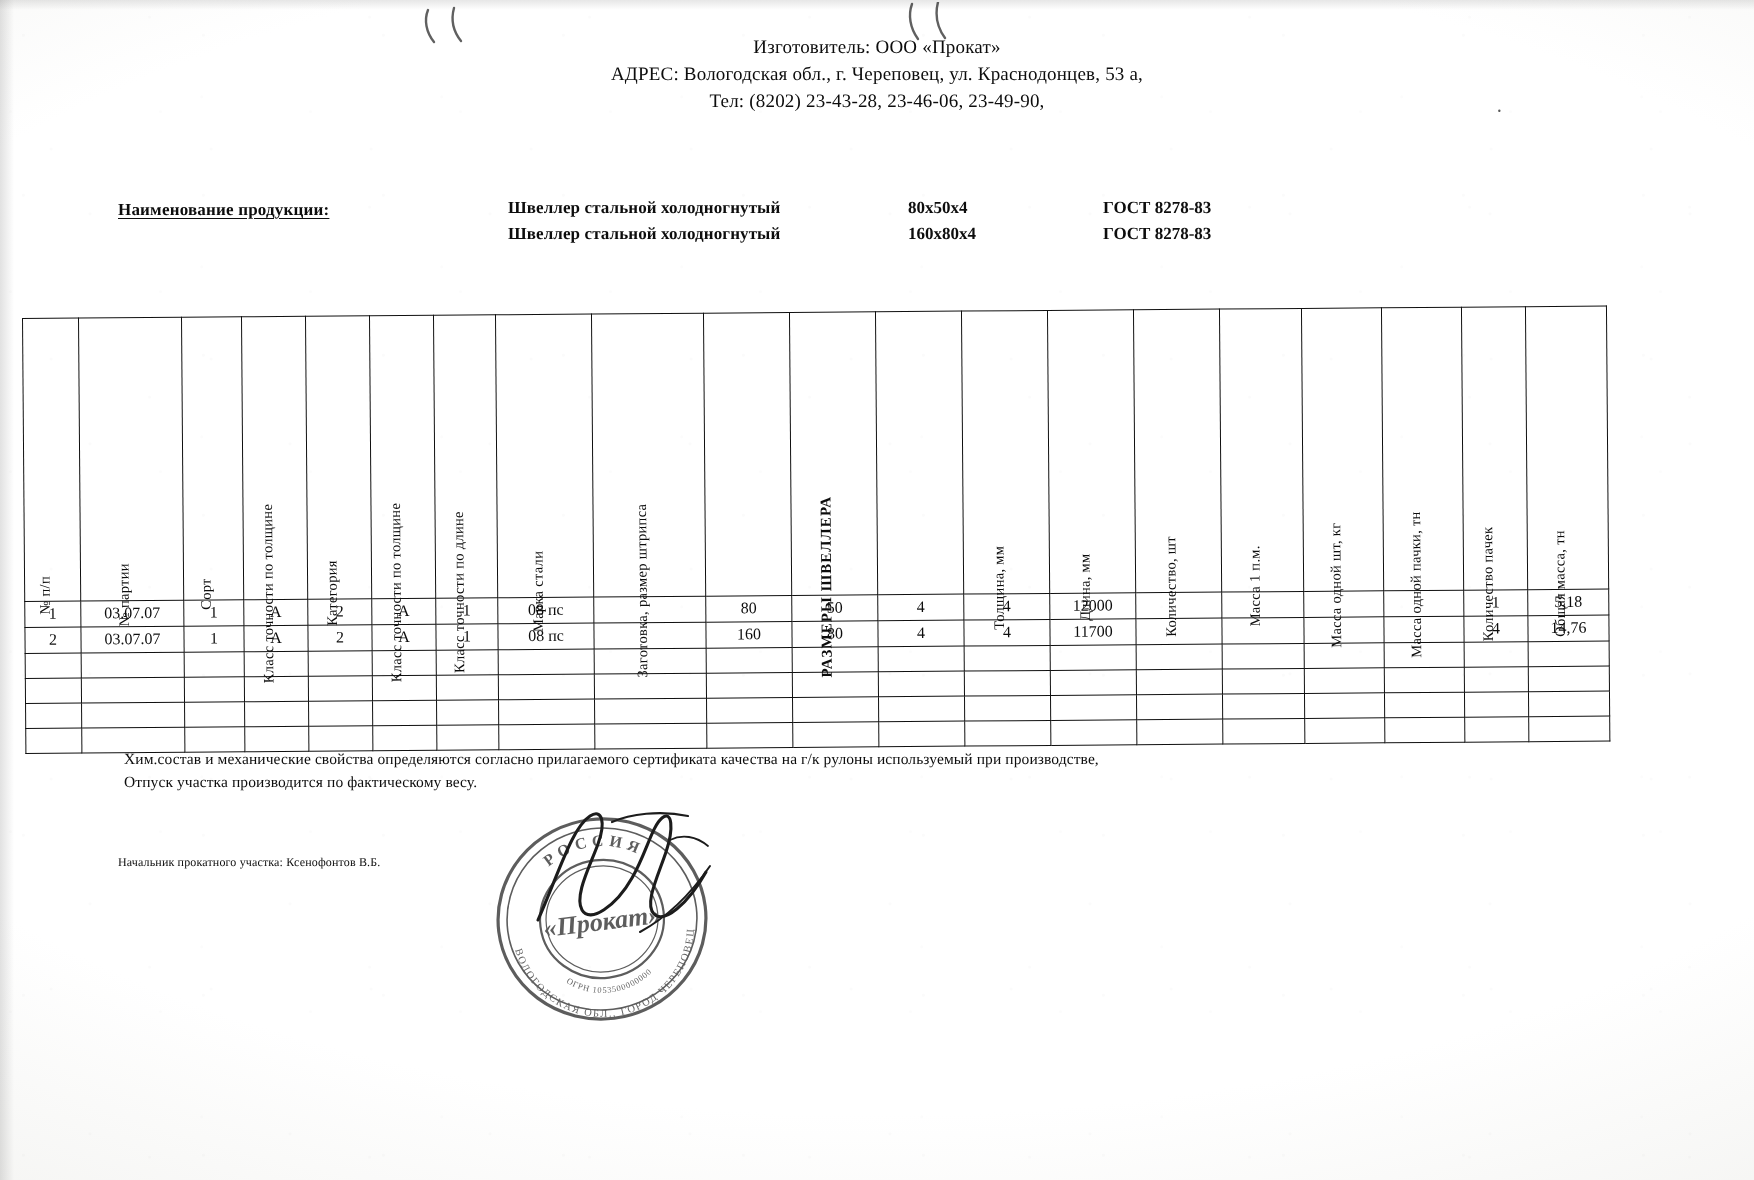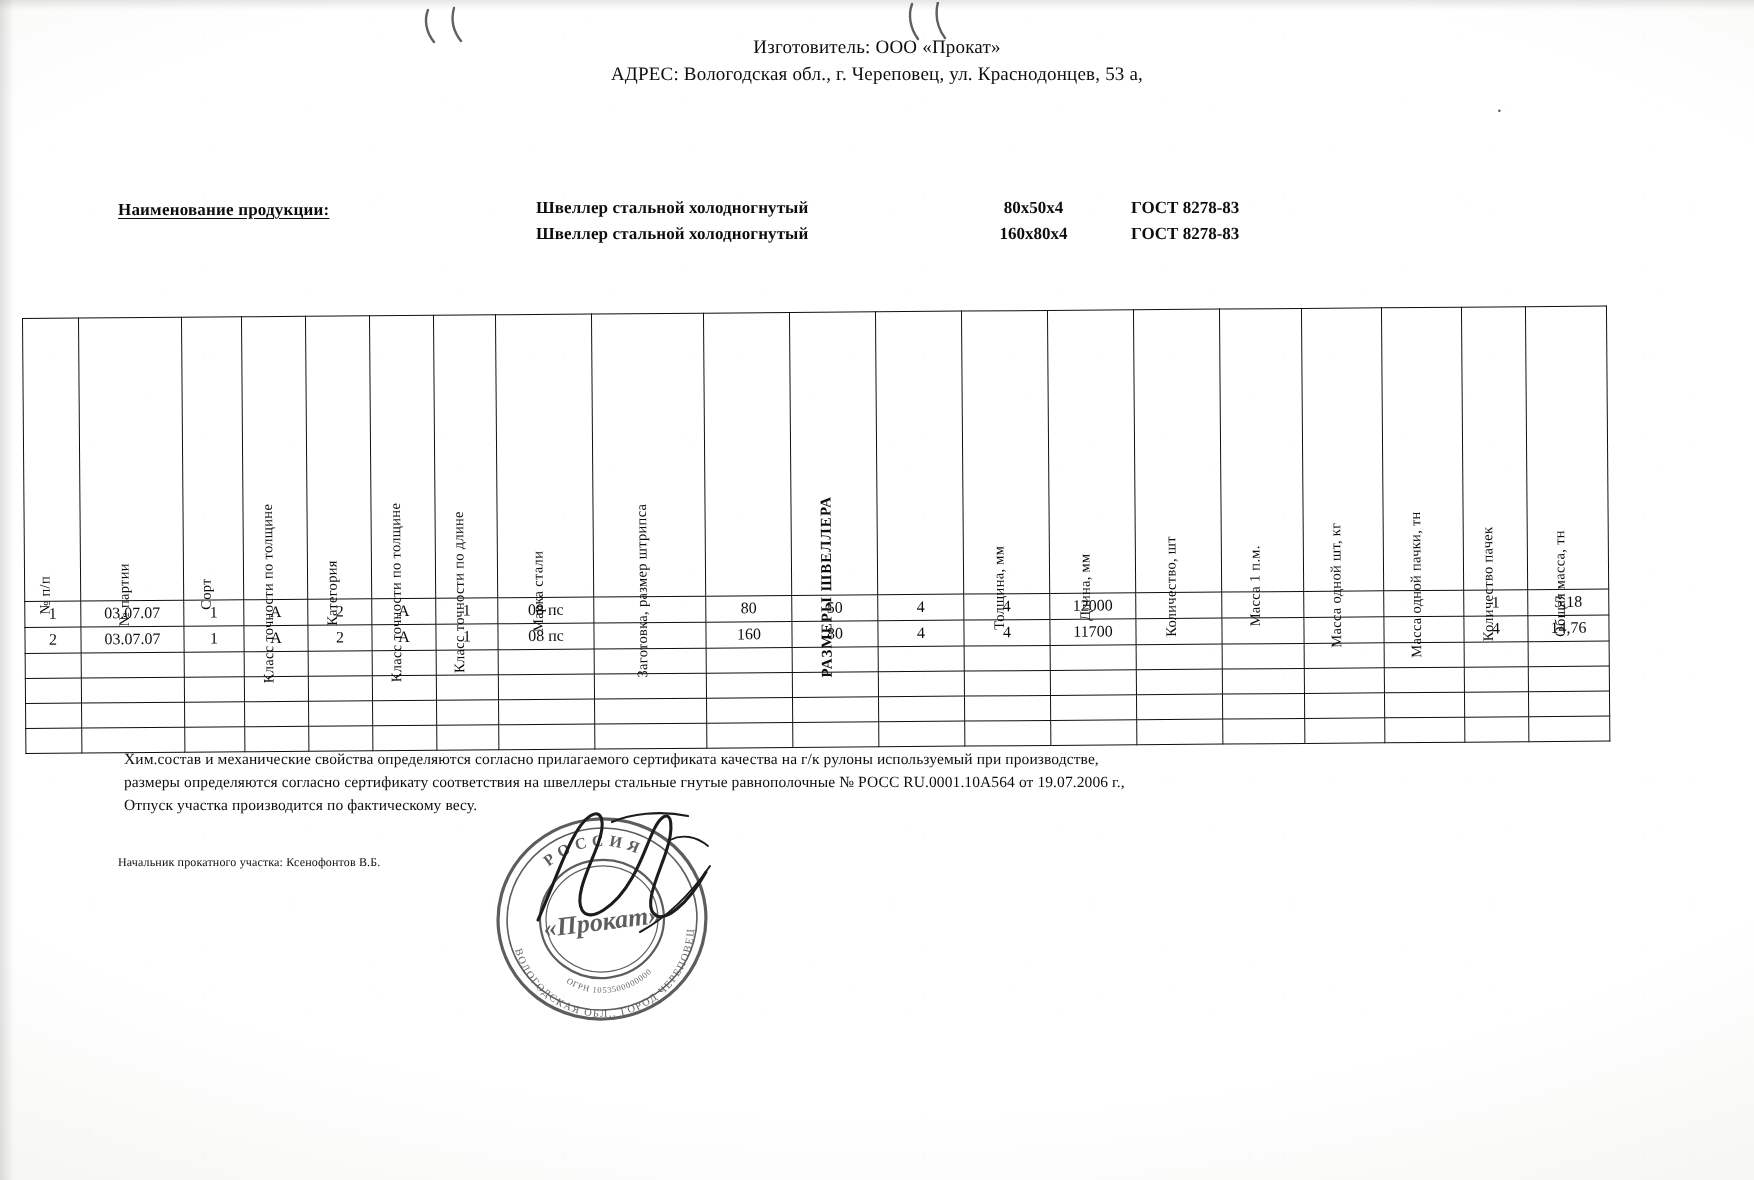--- a/index.html
+++ b/index.html
@@ -73,27 +73,27 @@
     font-size:17px;font-weight:bold;
   }
   #product-label{
     position:absolute;left:118px;top:4px;
     text-decoration:underline;
     text-underline-offset:3px;
     letter-spacing:.2px;
     text-align:center;
   }
   .product-row{
-    position:absolute;left:536px;width:1050px;
+    position:absolute;left:508px;width:1050px;
     display:flex;align-items:baseline;
   }
   .product-row.r1{top:2px;}
   .product-row.r2{top:28px;}
   .p-name{width:400px;letter-spacing:.1px;}
-  .p-size{width:195px;text-align:center;}
+  .p-size{width:195px;}
   .p-gost{width:260px;}
 
   
   #table-wrap{
     position:absolute;left:22px;top:318px;
     width:1508px;height:404px;
     transform:rotate(-0.45deg);
     transform-origin:0 0;
   }
   table#cert-table{
@@ -176,20 +176,21 @@
   </svg>
   <svg class="stray" id="stray-2" width="54" height="46" viewBox="0 0 54 46">
     <path d="M12 2 C8 13, 10 26, 18 37" stroke="#2b2b2b" stroke-width="2.4" fill="none" stroke-linecap="round"></path>
     <path d="M38 0 C35 12, 37 25, 45 36" stroke="#2b2b2b" stroke-width="2.4" fill="none" stroke-linecap="round"></path>
   </svg>
   <div class="stray" id="stray-3">·</div>
 
   <div id="header-block">
     <div class="hdr-line ink">Изготовитель: ООО «Прокат»</div>
     <div class="hdr-line ink">АДРЕС: Вологодская обл., г. Череповец, ул. Краснодонцев, 53 а,</div>
+    <div class="hdr-line ink">Тел: (8202) 23-43-28, 23-46-06, 23-49-90,</div>
   </div>
 
   <div id="product-section">
     <div id="product-label" class="ink">Наименование продукции:</div>
 
     <div class="product-row r1">
       <span class="p-name ink">Швеллер стальной холодногнутый</span>
       <span class="p-size ink">80х50х4</span>
       <span class="p-gost ink">ГОСТ 8278-83</span>
     </div>
@@ -421,21 +422,20 @@
             <td></td>
             <td></td>
             <td></td>
           </tr>
         </tbody>
     </table>
   </div>
 
   <div id="notes" class="ink">
     <div>Хим.состав и механические свойства определяются согласно прилагаемого сертификата качества на г/к рулоны используемый при производстве,</div>
-    <div>размеры определяются согласно сертификату соответствия на швеллеры стальные гнутые равнополочные № РОСС RU.0001.10А564 от 19.07.2006 г.,</div>
     <div>Отпуск участка производится по фактическому весу.</div>
   </div>
 
   <div id="signature-line" class="ink">Начальник прокатного участка: Ксенофонтов В.Б.</div>
 
   <svg id="scribble" viewBox="0 0 230 140">
     <g stroke="#1c1c1c" fill="none" stroke-linecap="round" stroke-linejoin="round">
       <path d="M18 120 C40 70, 52 28, 70 16 C82 8, 86 22, 78 44 C70 66, 54 96, 62 110 C70 124, 96 106, 112 78 C126 54, 132 26, 142 18 C152 10, 154 28, 146 52 C138 76, 124 104, 134 114 C144 124, 168 104, 186 72" stroke-width="3.1"></path>
       <path d="M92 22 C110 14, 140 10, 168 16" stroke-width="2.2"></path>
       <path d="M120 132 C142 120, 168 98, 190 66" stroke-width="2"></path>

